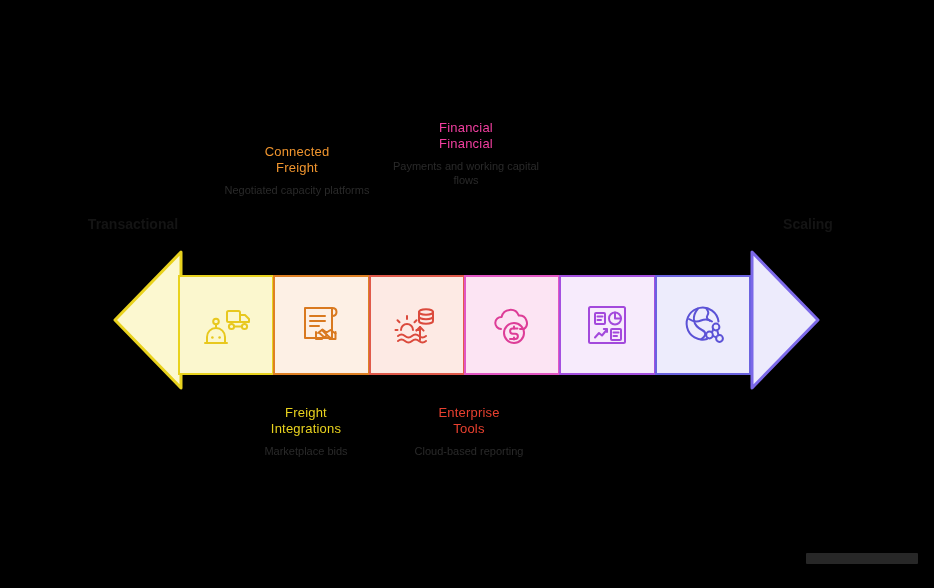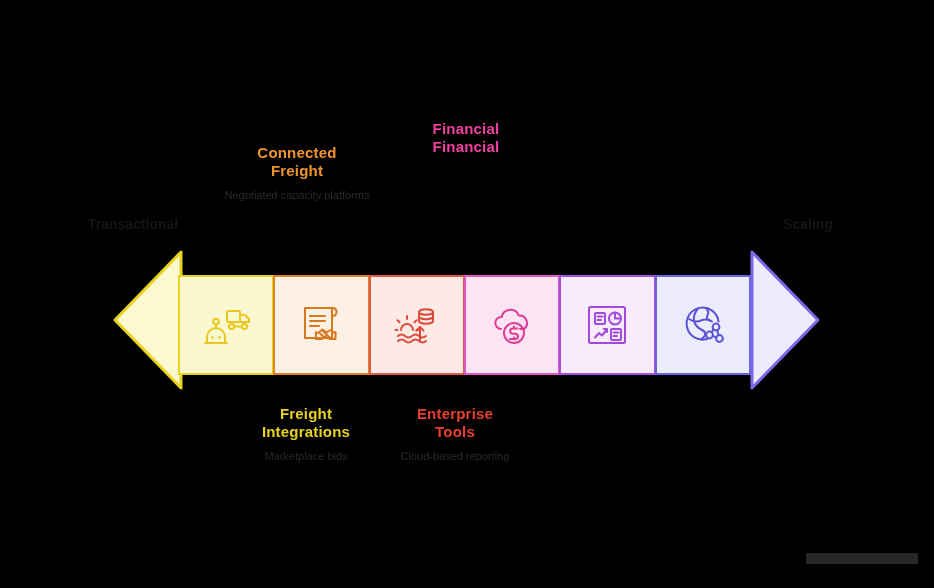--- a/index.html
+++ b/index.html
@@ -58,22 +58,22 @@
   }
   .cell svg { display: block; }
 
   
   .label-block {
     position: absolute;
     text-align: center;
     width: 200px;
   }
   .label-title {
-    font-size: 15px;
-    font-weight: bold;
+    font-size: 13px;
+    font-weight: normal;
     line-height: 1.22;
     letter-spacing: 0.2px;
   }
   .label-sub {
     font-size: 11px;
     line-height: 1.28;
     color: #2a2a2a;
     margin-top: 7px;
     font-weight: normal;
   }
@@ -227,32 +227,33 @@
       <span class="stack-line">Freight</span>
     </div>
     <div class="label-sub">Negotiated capacity platforms</div>
   </div>
 
   <div class="label-block" style="left:366px; top:120px;">
     <div class="label-title" style="color:#F23FA0;">
       <span class="stack-line">Financial</span>
       <span class="stack-line">Financial</span>
     </div>
+    <div class="label-sub" style="padding:0 26px;">Payments and working capital flows</div>
   </div>
 
 
   <div class="label-block" style="left:206px; top:405px;">
     <div class="label-title" style="color:#E8D21E;">
       <span class="stack-line">Freight</span>
       <span class="stack-line">Integrations</span>
     </div>
     <div class="label-sub">Marketplace bids</div>
   </div>
 
-  <div class="label-block" style="left:355px; top:405px;">
+  <div class="label-block" style="left:369px; top:405px;">
     <div class="label-title" style="color:#E8402F;">
       <span class="stack-line">Enterprise</span>
       <span class="stack-line">Tools</span>
     </div>
     <div class="label-sub" style="padding:0 34px;">Cloud-based reporting</div>
   </div>
 
 
   <div id="watermark"></div>
 

